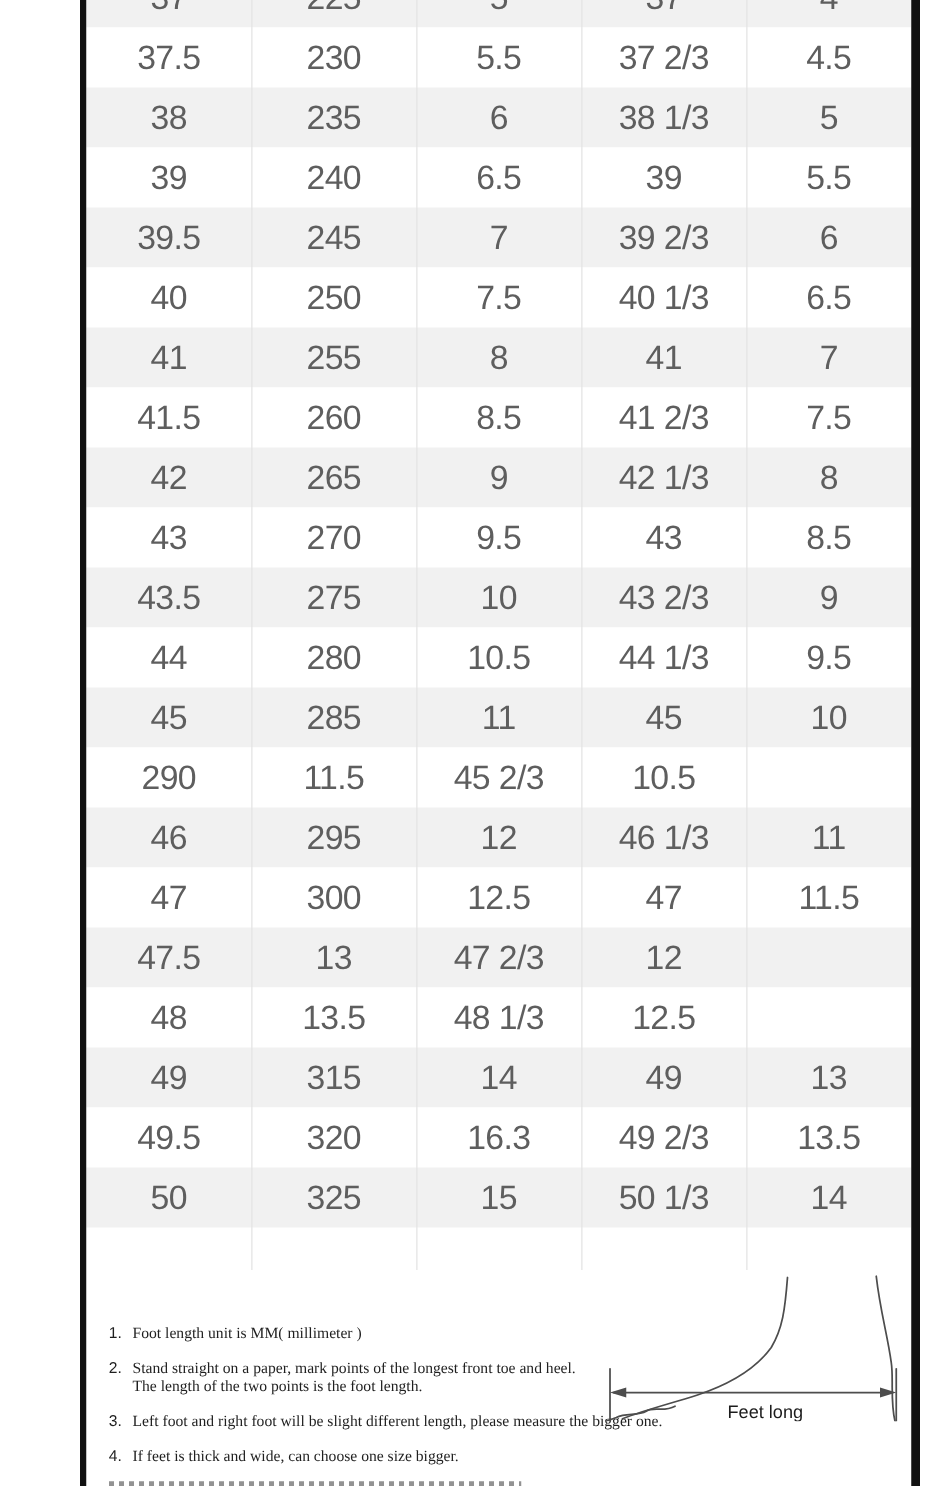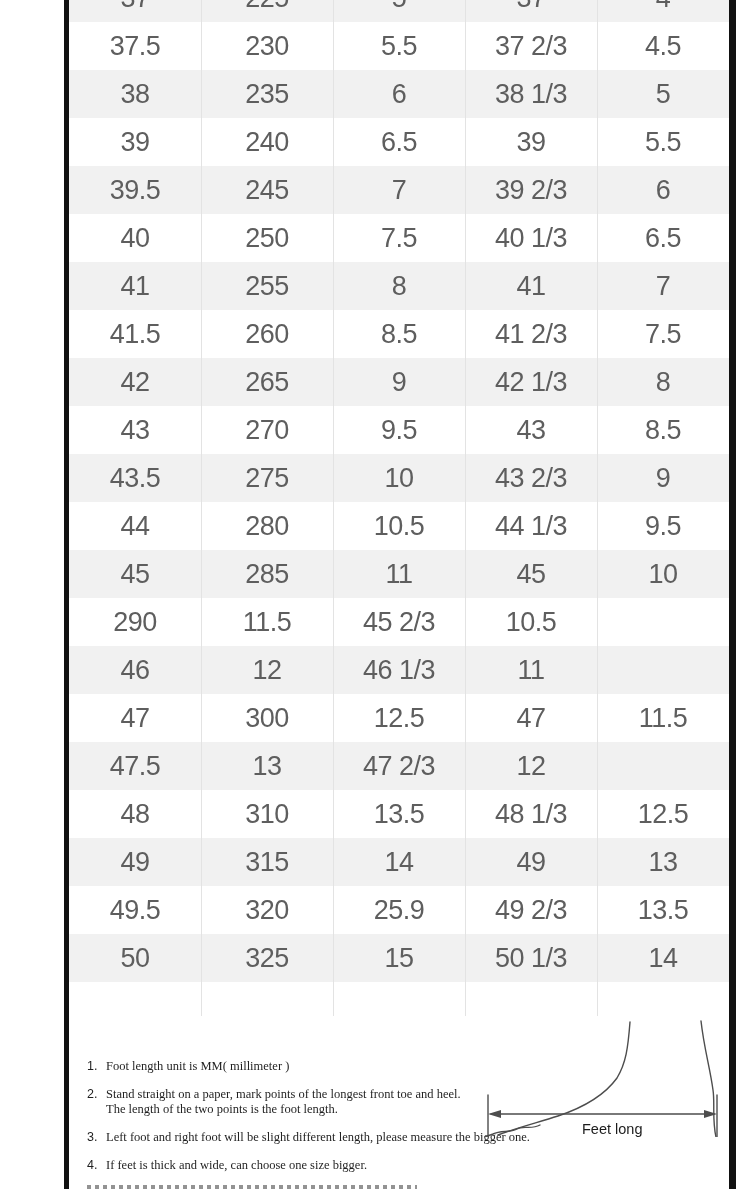--- a/index.html
+++ b/index.html
@@ -134,55 +134,55 @@
           <div class="tcell">10</div>
         </div>
         <div class="trow">
           <div class="tcell">290</div>
           <div class="tcell">11.5</div>
           <div class="tcell">45 2/3</div>
           <div class="tcell">10.5</div>
         </div>
         <div class="trow">
           <div class="tcell">46</div>
+          <div class="tcell">295</div>
           <div class="tcell">12</div>
           <div class="tcell">46 1/3</div>
           <div class="tcell">11</div>
         </div>
         <div class="trow">
           <div class="tcell">47</div>
           <div class="tcell">300</div>
           <div class="tcell">12.5</div>
           <div class="tcell">47</div>
           <div class="tcell">11.5</div>
         </div>
         <div class="trow">
           <div class="tcell">47.5</div>
           <div class="tcell">13</div>
           <div class="tcell">47 2/3</div>
           <div class="tcell">12</div>
         </div>
         <div class="trow">
           <div class="tcell">48</div>
-          <div class="tcell">310</div>
           <div class="tcell">13.5</div>
           <div class="tcell">48 1/3</div>
           <div class="tcell">12.5</div>
         </div>
         <div class="trow">
           <div class="tcell">49</div>
           <div class="tcell">315</div>
           <div class="tcell">14</div>
           <div class="tcell">49</div>
           <div class="tcell">13</div>
         </div>
         <div class="trow">
           <div class="tcell">49.5</div>
           <div class="tcell">320</div>
-          <div class="tcell">25.9</div>
+          <div class="tcell">16.3</div>
           <div class="tcell">49 2/3</div>
           <div class="tcell">13.5</div>
         </div>
         <div class="trow">
           <div class="tcell">50</div>
           <div class="tcell">325</div>
           <div class="tcell">15</div>
           <div class="tcell">50 1/3</div>
           <div class="tcell">14</div>
         </div>

